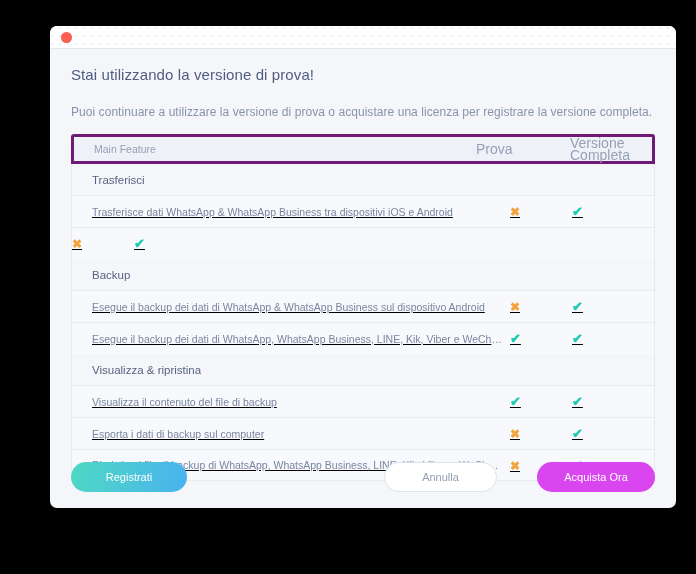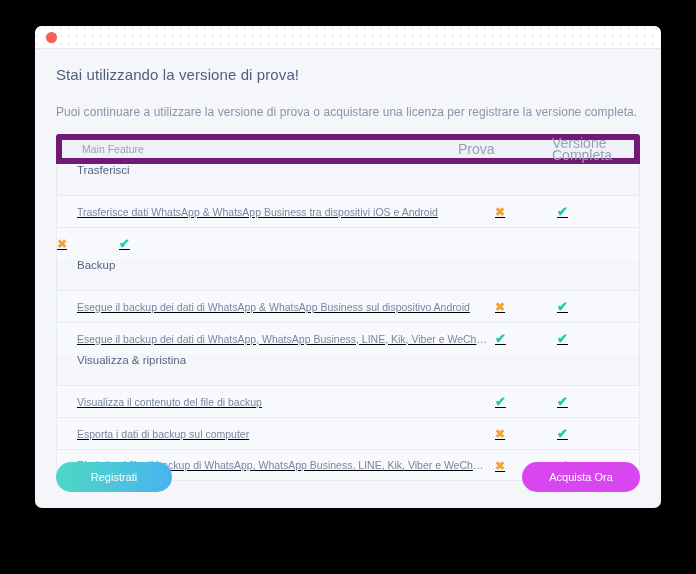--- a/index.html
+++ b/index.html
@@ -8,21 +8,21 @@
     width: 696px;
     height: 574px;
     background: #000000;
     overflow: hidden;
     font-family: "Liberation Sans", sans-serif;
     -webkit-font-smoothing: antialiased;
   }
 
   #window {
     position: absolute;
-    left: 35px;
+    left: 50px;
     top: 26px;
     width: 626px;
     height: 482px;
     background: #f4f6fa;
     border-radius: 7px;
     box-shadow: 0 10px 34px rgba(0,0,0,0.55), 0 2px 8px rgba(0,0,0,0.4);
     overflow: hidden;
     display: flex;
     flex-direction: column;
   }
@@ -76,21 +76,21 @@
     margin-top: 15px;
     flex: 1 1 auto;
     min-height: 0;
   }
 
   .thead {
     display: flex;
     align-items: center;
     height: 30px;
     background: #eef1f8;
-    border: 6px solid #701a75;
+    border: 3px solid #701a75;
     border-radius: 3px 3px 0 0;
     box-sizing: border-box;
   }
   .th-feature {
     flex: 1 1 auto;
     padding-left: 20px;
     font-size: 10.5px;
     color: #97a0b6;
   }
   .th-col {
@@ -100,21 +100,21 @@
     color: #97a0b6;
     line-height: 12px;
     margin-left: 32px;
   }
   .th-col.two-line {
     flex: 0 0 82px;
   }
 
   .section-row {
     display: flex;
-    align-items: flex-start;
+    align-items: center;
     height: 31px;
     background: #f4f6fa;
     border-left: 1px solid #e3e8f2;
     border-right: 1px solid #e3e8f2;
     box-sizing: border-box;
   }
   .section-label {
     padding-left: 20px;
     font-size: 11.5px;
     color: #59638160;
@@ -279,16 +279,17 @@
           </div>
         </div>
 
     </div>
 
   </div>
 
   <div id="footer">
     <button class="btn" id="btn-register">Registrati</button>
     <div class="spacer"></div>
+    <button class="btn" id="btn-cancel">Annulla</button>
     <button class="btn" id="btn-buy">Acquista Ora</button>
   </div>
 
 </div>
 
 </body></html>

